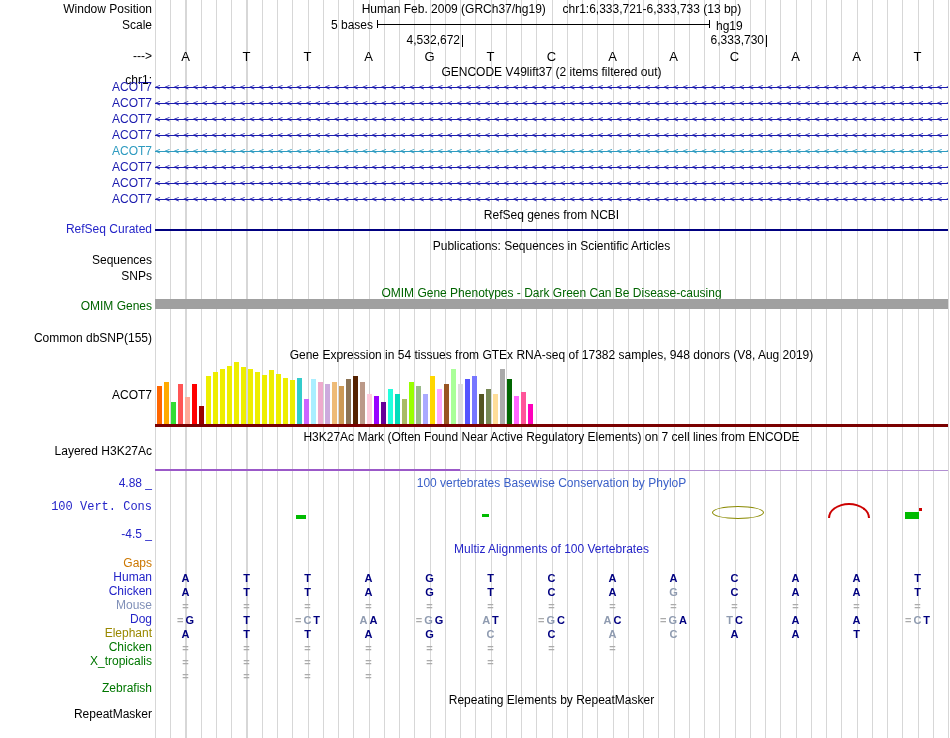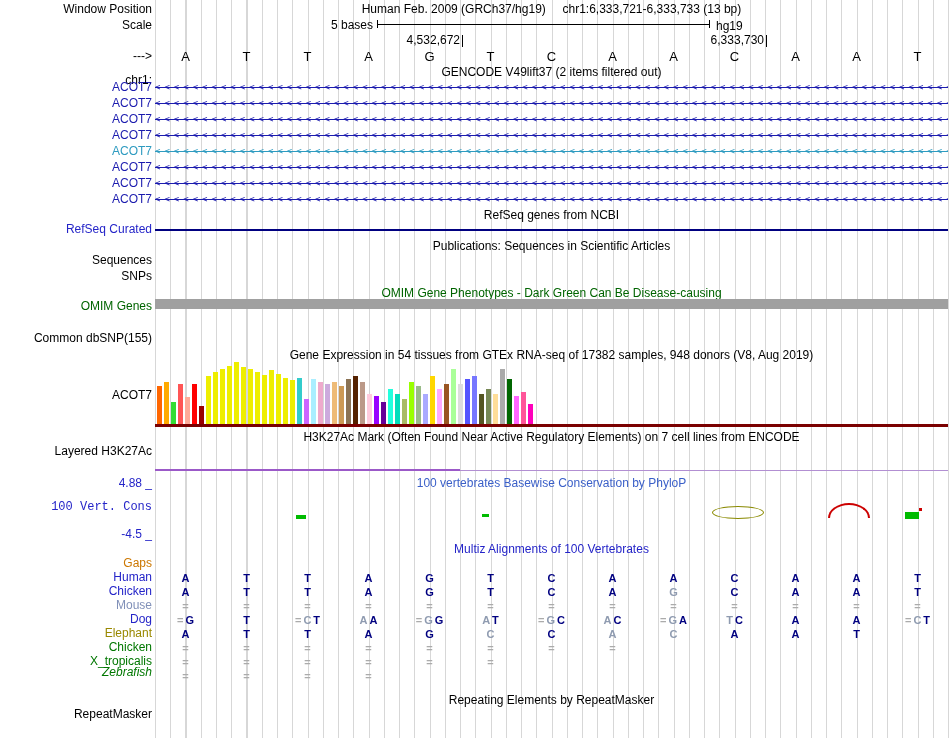--- a/index.html
+++ b/index.html
@@ -312,21 +312,21 @@
       <div class="mcell"><span style="color: rgb(171, 171, 171);">=</span></div>
       <div class="mcell"><span style="color: rgb(171, 171, 171);">=</span></div>
       <div class="mcell"></div>
       <div class="mcell"></div>
       <div class="mcell"></div>
       <div class="mcell"></div>
       <div class="mcell"></div>
       <div class="mcell"></div>
       <div class="mcell"></div>
     </div>
-    <div class="slabel" style="top: 666px; color: rgb(0, 119, 0); font-style: italic;">Zebrafish</div>
+    <div class="slabel" style="top: 682px; color: rgb(0, 119, 0);">Zebrafish</div>
     <div class="row mrow" style="top: 669px;">
       <div class="mcell"><span style="color: rgb(171, 171, 171);">=</span></div>
       <div class="mcell"><span style="color: rgb(171, 171, 171);">=</span></div>
       <div class="mcell"><span style="color: rgb(171, 171, 171);">=</span></div>
       <div class="mcell"><span style="color: rgb(171, 171, 171);">=</span></div>
       <div class="mcell"></div>
       <div class="mcell"></div>
       <div class="mcell"></div>
       <div class="mcell"></div>
       <div class="mcell"></div>

